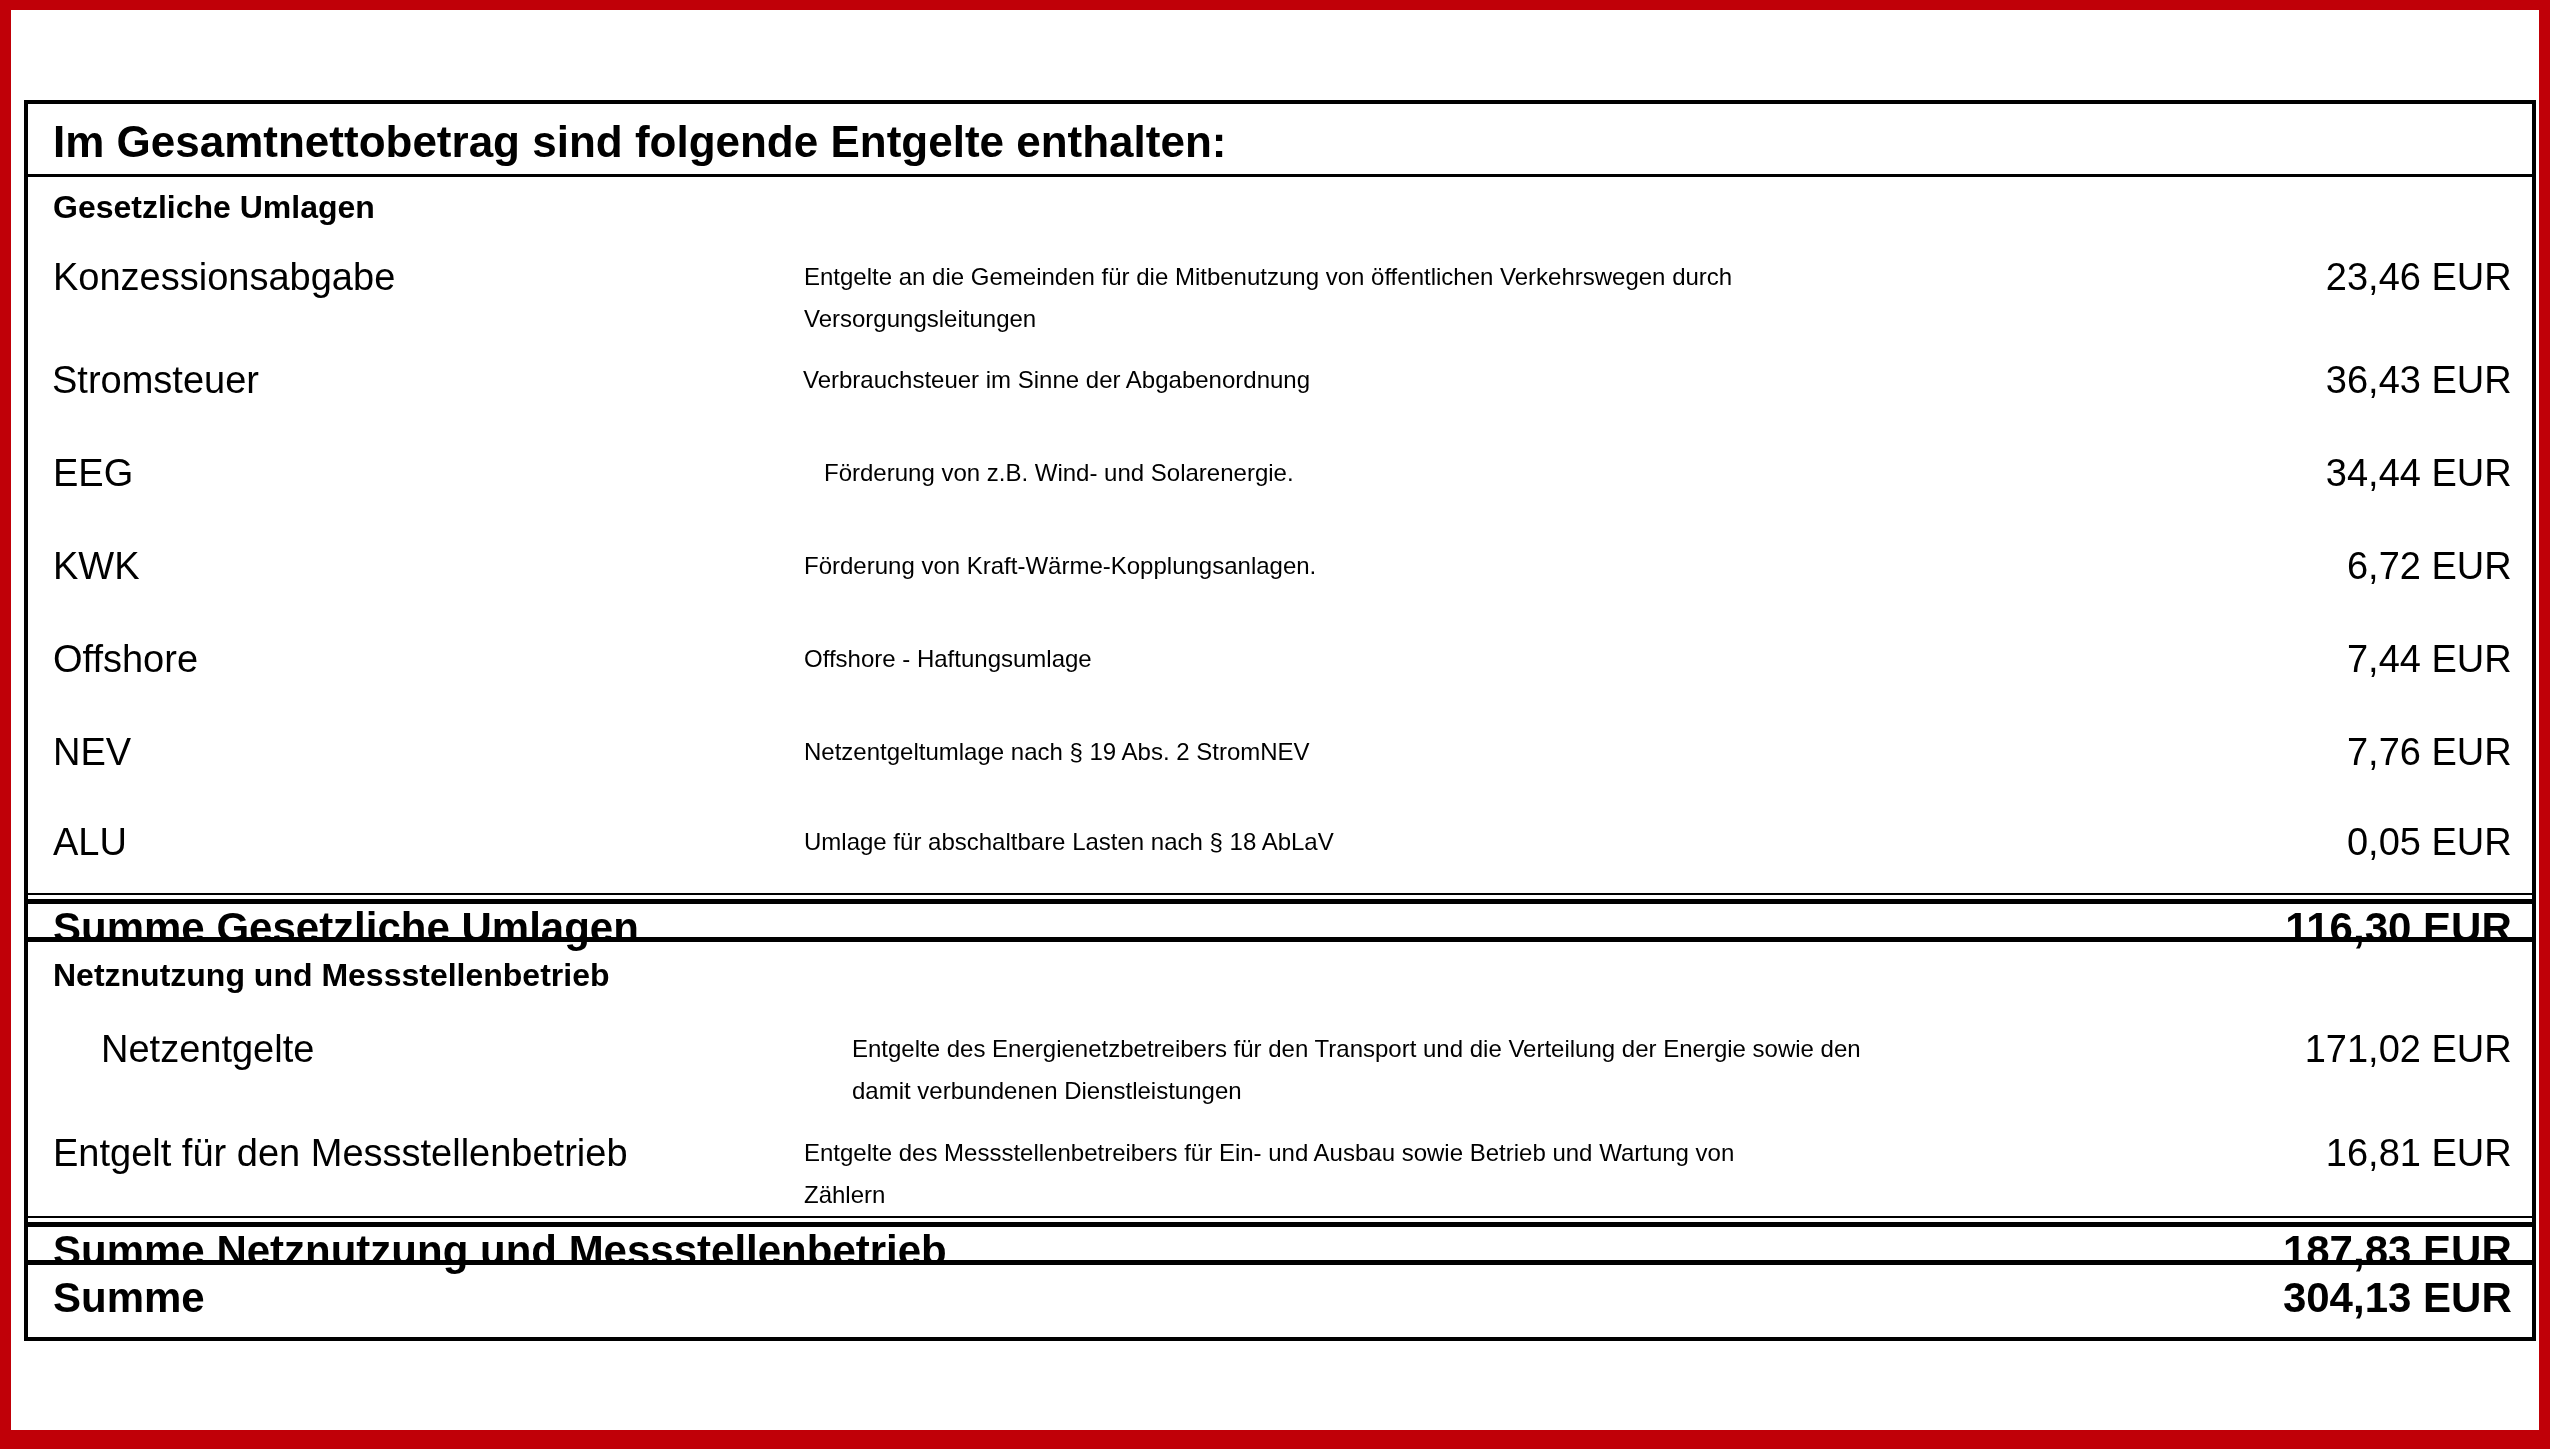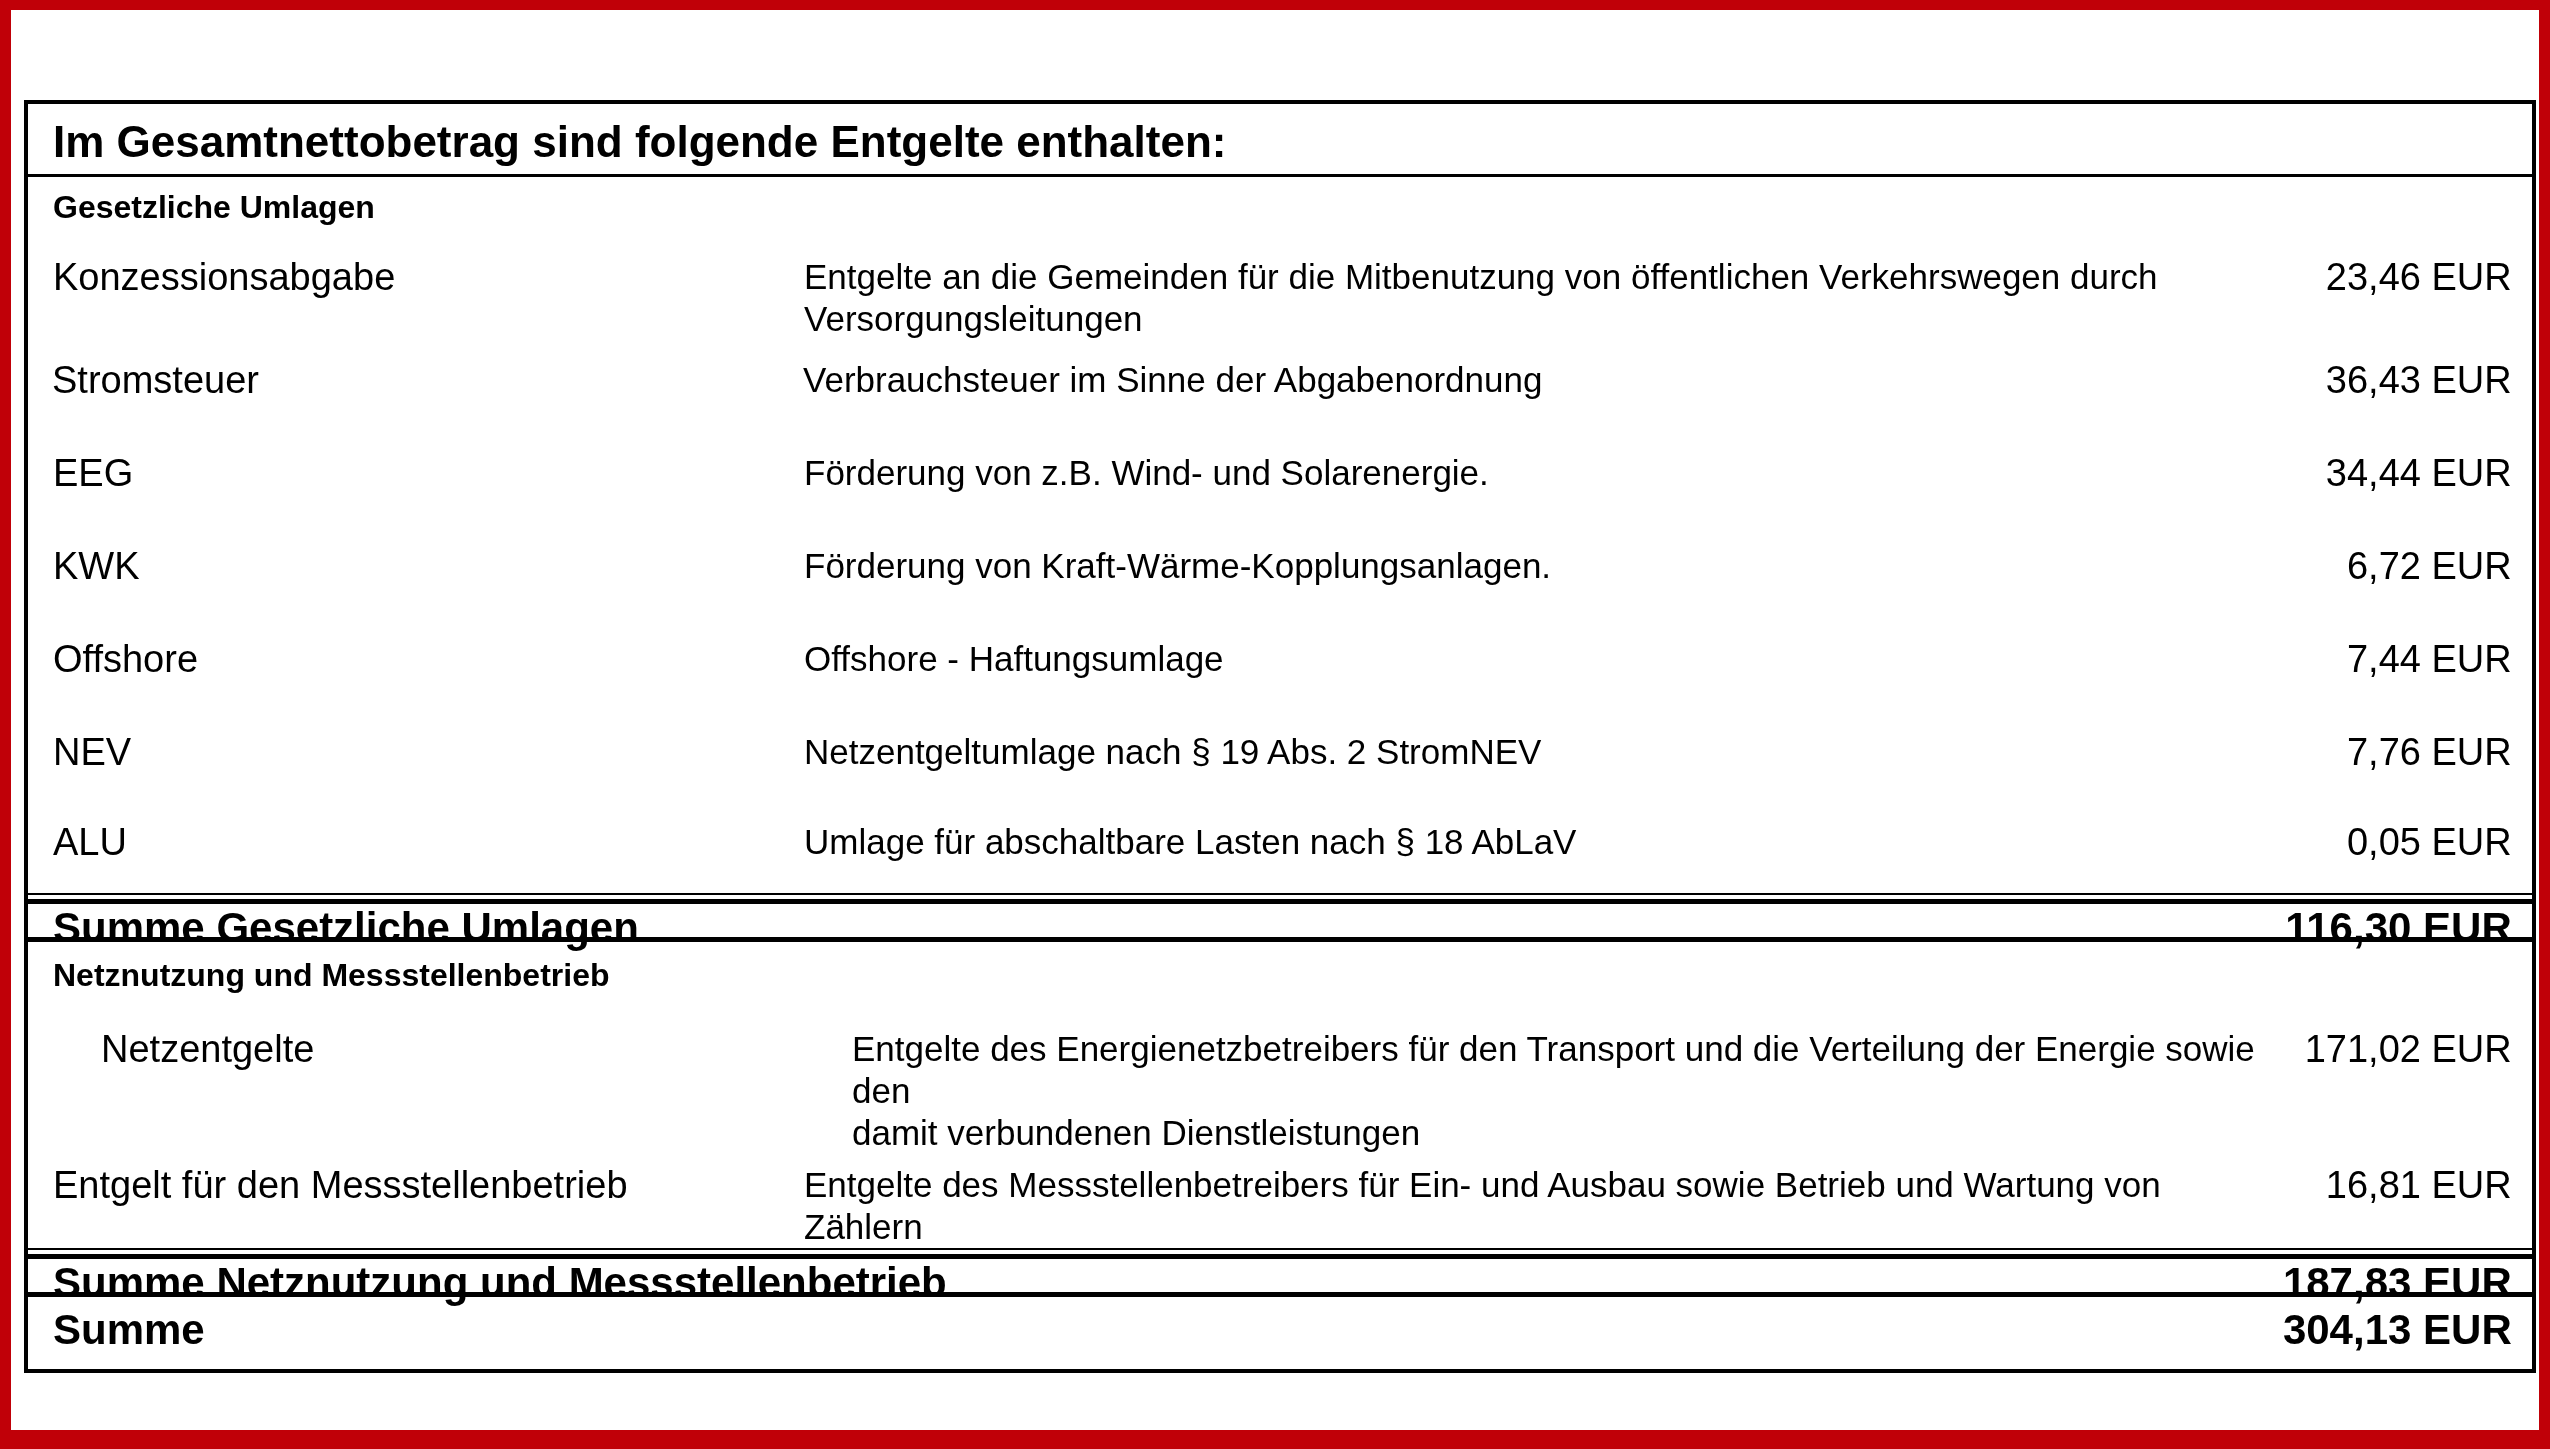--- a/index.html
+++ b/index.html
@@ -36,25 +36,25 @@
   }
   .sh1 { height:69px; }
   .sh2 { height:76px; padding-top:14.6px; }
   .charge-row {
     display:grid;
     grid-template-columns:751px 1fr 248px;
     padding:10.2px 20.4px 0 25px;
     align-items:start;
   }
   .charge-row .label   { font-size:38px; line-height:42px; white-space:nowrap; }
-  .charge-row .desc    { font-size:35px; line-height:42px; white-space:pre-line; }
+  .charge-row .desc    { font-size:24px; line-height:42px; white-space:pre-line; }
   .charge-row .amount  { font-size:38px; line-height:42px; text-align:right; white-space:nowrap; }
   .r-konz { min-height:103px; }
   .r-strom{ min-height:93px;padding-left:24px; }
-  .r-eeg  { min-height:93px; }
+  .r-eeg  { min-height:93px;gap:20px; }
   .r-kwk  { min-height:93px; }
   .r-off  { min-height:93px; }
   .r-nev  { min-height:90px; }
   .r-alu  { min-height:82px; }
   .r-netz { min-height:104px;margin-left:48px; }
   .r-mess { min-height:75px; }
   .double-divider {
     height:11px;
     border-top:2.9px solid #000;
     border-bottom:5.1px solid #000;

